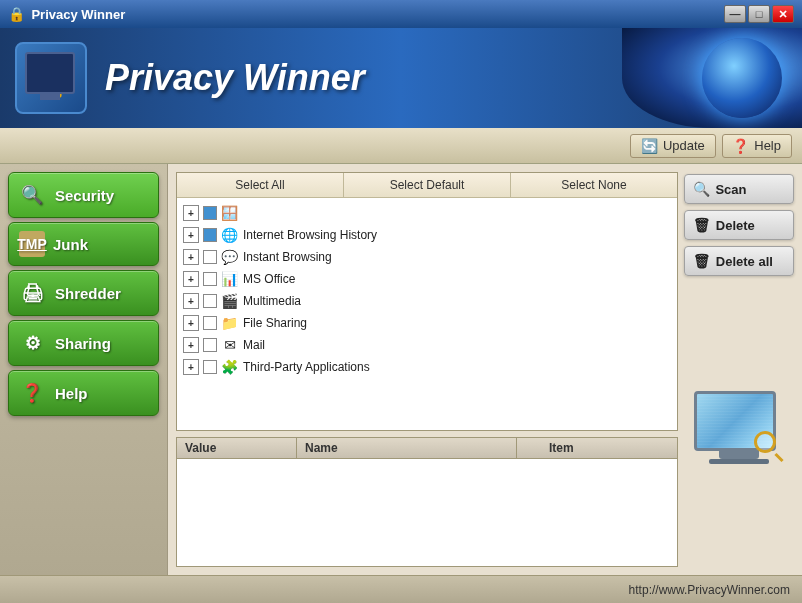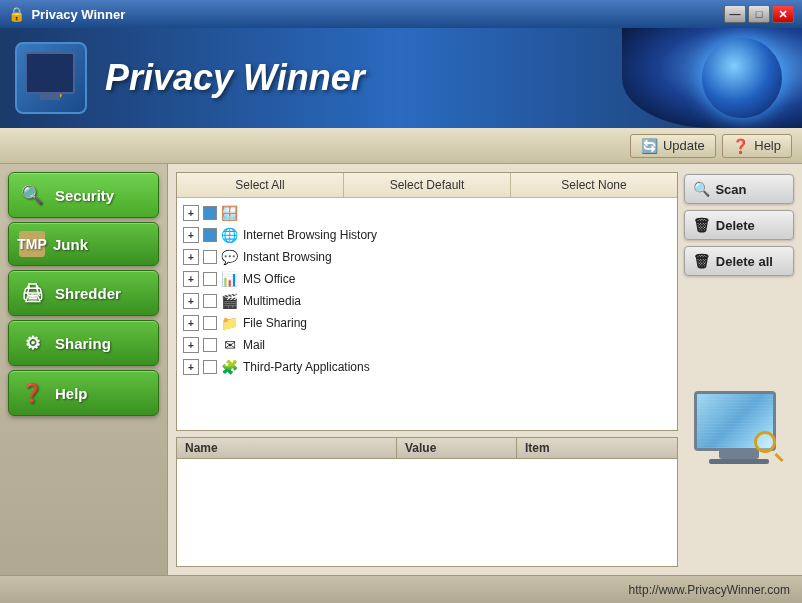--- a/index.html
+++ b/index.html
@@ -305,21 +305,21 @@
       background: linear-gradient(to bottom, #e0d8c8, #c8c0b0);
       border-bottom: 1px solid #a09878;
     }
     .table-col {
       padding: 3px 8px;
       font-size: 12px;
       color: #333;
       border-right: 1px solid #a09878;
       font-weight: bold;
     }
-    .table-col:last-child { border-right: none; flex: 1; }
+    .table-col:last-child { border-right: none; flex: 1; margin-left: 24px; }
 
     
     .right-panel {
       width: 110px;
       display: flex;
       flex-direction: column;
       gap: 6px;
       padding: 2px 0 0 0;
     }
     .action-btn {
@@ -455,21 +455,21 @@
 </div>
 
 <div class="main-layout">
 
   <div class="sidebar">
     <button class="sidebar-btn active">
       <div class="sidebar-btn-icon">🔍</div>
       <span>Security</span>
     </button>
     <button class="sidebar-btn">
-      <div class="sidebar-btn-icon" style="font-size:14px; background:#c0a860; border-radius:3px; width:26px; height:26px; color:#fff; font-weight:bold; display:flex; align-items:center; justify-content:center;">TMP</div>
+      <div class="sidebar-btn-icon" style="font-size:14px; background:#c0a860; border-radius:3px; width:26px; height:26px; color:#fff; font-weight:bold; display:flex; align-items:center; justify-content:center;text-decoration:underline;">TMP</div>
       <span>Junk</span>
     </button>
     <button class="sidebar-btn">
       <div class="sidebar-btn-icon">🖨</div>
       <span>Shredder</span>
     </button>
     <button class="sidebar-btn">
       <div class="sidebar-btn-icon">⚙</div>
       <span>Sharing</span>
     </button>
@@ -538,22 +538,22 @@
                 <div class="tree-expander">+</div>
                 <div class="tree-checkbox"></div>
                 <div class="tree-item-icon">🧩</div>
                 <span>Third-Party Applications</span>
               </div>
             </div>
         </div>
 
         <div class="bottom-table">
           <div class="table-header">
+            <div class="table-col" style="width:120px;">Value</div>
             <div class="table-col" style="width:220px;">Name</div>
-            <div class="table-col" style="width:120px;">Value</div>
             <div class="table-col">Item</div>
           </div>
 
           <div style="height: calc(100% - 24px); background: white;"></div>
         </div>
 
       </div>
 
       <div class="right-panel">
         <button class="action-btn">

